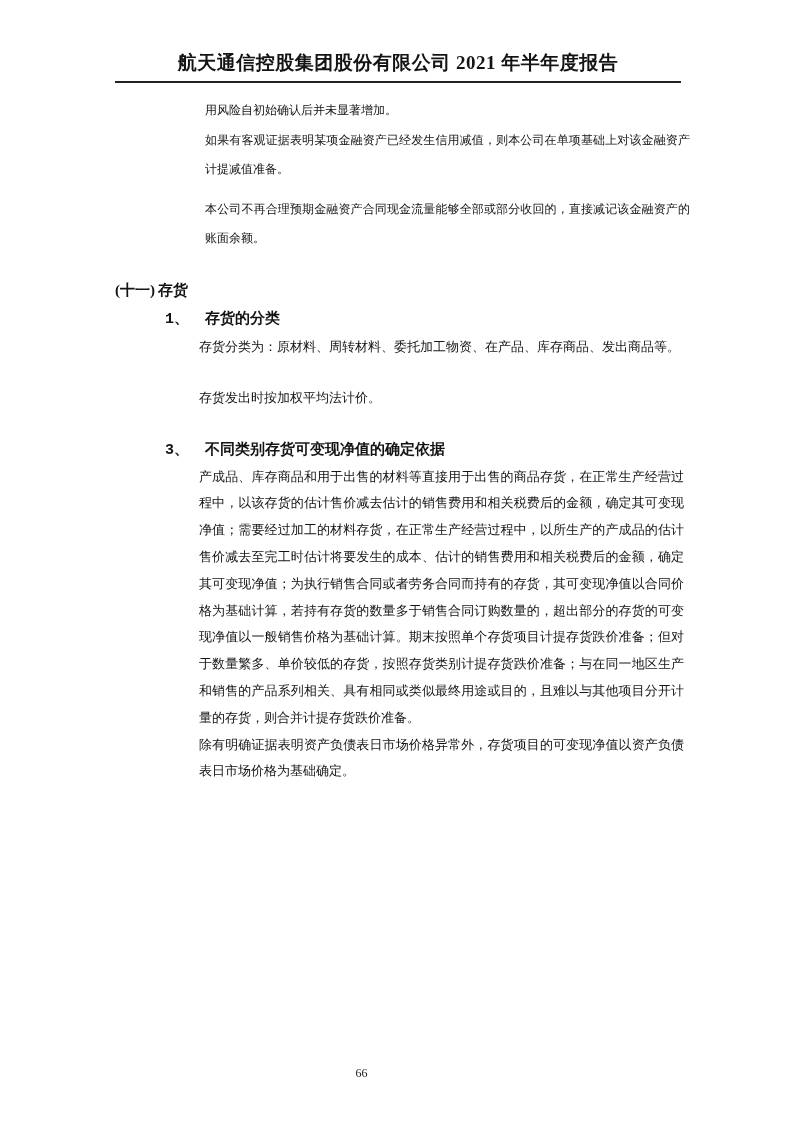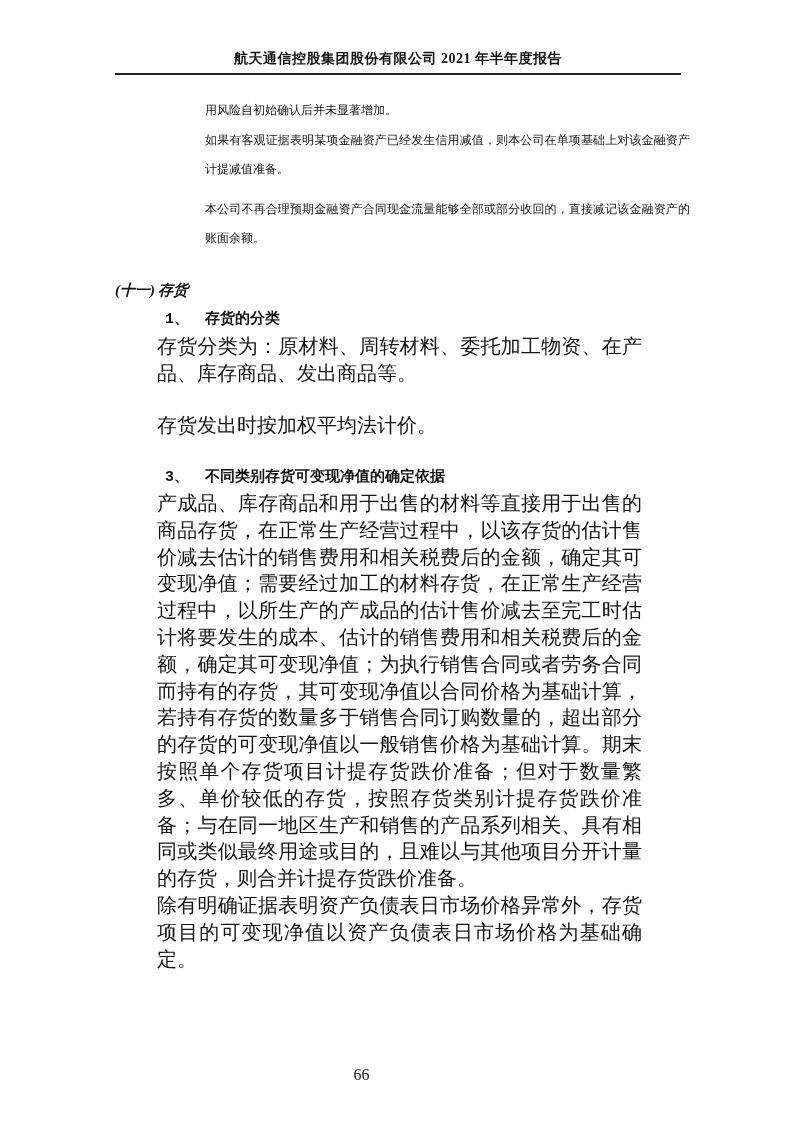--- a/index.html
+++ b/index.html
@@ -16,21 +16,21 @@
   .header-wrap {
     position: absolute;
     top: 50px;
     left: 115px;
     width: 566px;
     text-align: center;
     padding-bottom: 5px;
     border-bottom: 2px solid #222222;
   }
   .header-title {
-    font-size: 14px;
+    font-size: 19px;
     font-weight: bold;
     letter-spacing: 0.5px;
     white-space: nowrap;
   }
   .content {
     position: absolute;
     top: 96px;
     left: 115px;
     width: 575px;
   }
@@ -41,48 +41,47 @@
     line-height: 29.6px;
     text-align: justify;
     text-justify: inter-character;
   }
   .para.gap-top { margin-top: 10px; }
   .section-head {
     margin-top: 22px;
     font-size: 15px;
     font-weight: bold;
     line-height: 29.6px;
-    font-style: italic;
   }
   .section-head .sec-num { display: inline-block; min-width: 43px; }
   .sub-block { margin-top: 0; font-family: Liberation Mono, monospace; }
   .sub-block.gap-top { margin-top: 24px; }
   .sub-head {
     margin-left: 50px;
     font-size: 15px;
     font-weight: bold;
     line-height: 28px;
   }
   .sub-head .sub-num { display: inline-block; width: 40px; }
   .sub-para {
-    margin-left: 42px;
+    margin-left: 84px;
     width: 485px;
-    font-size: 20px;
+    font-size: 13px;
     line-height: 27.5px;
     text-align: justify;
     text-justify: inter-character;
   }
   .sub-para.tight { line-height: 26.8px; }
   .page-footer {
     position: absolute;
     top: 1066px;
     left: 0;
     width: 723px;
     text-align: center;
-    font-size: 16px;
+    font-size: 12px;
     color: #1a1a1a;
     font-family: Liberation Serif, serif;
   }
 </style>
 </head>
 <body>
 
 <div class="page">
 
   <div class="header-wrap">

